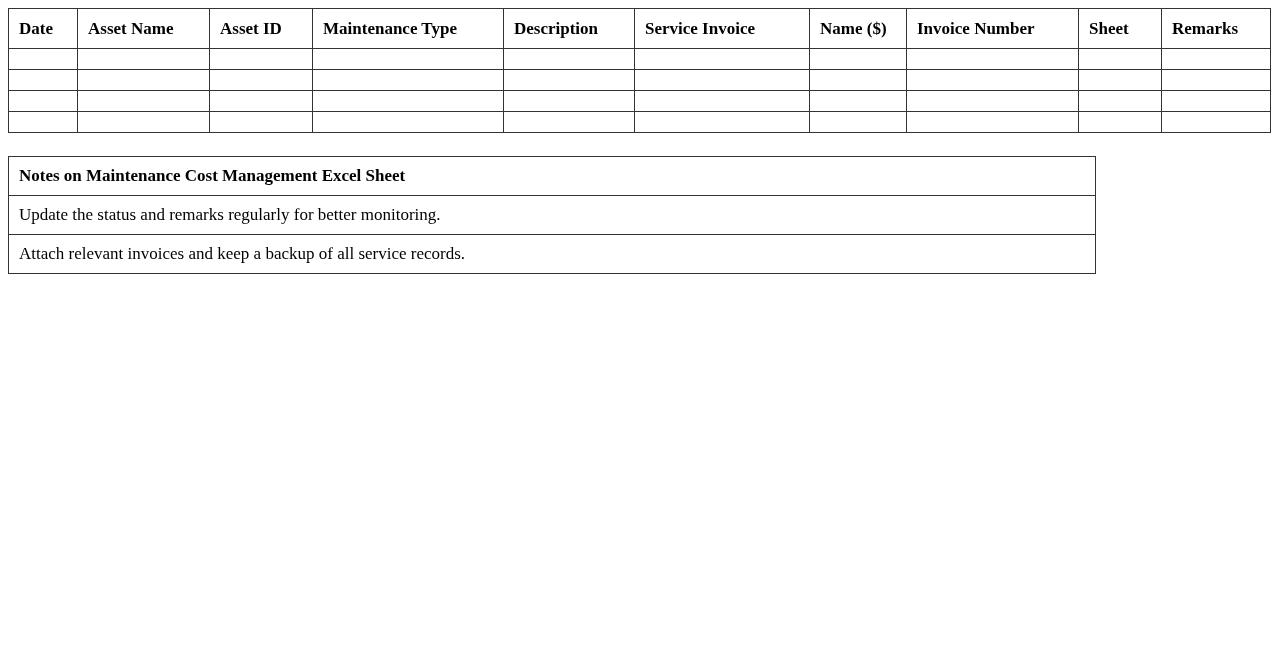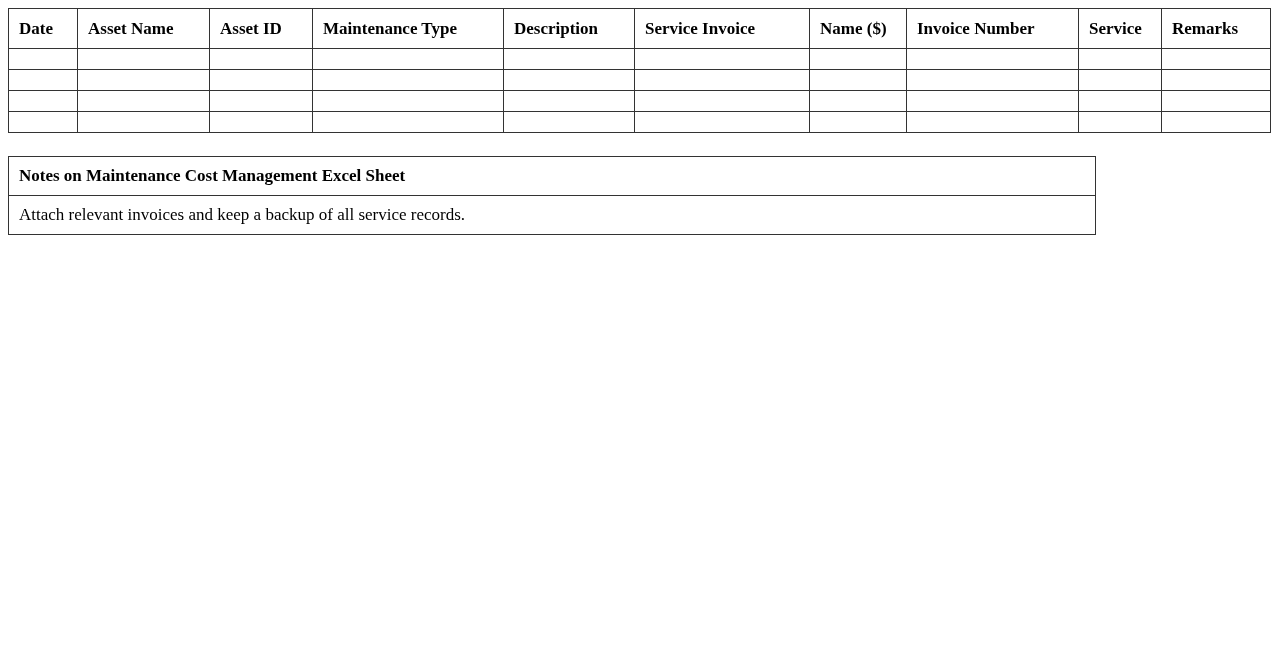--- a/index.html
+++ b/index.html
@@ -69,21 +69,21 @@
   <thead>
     <tr>
       <th>Date</th>
       <th>Asset Name</th>
       <th>Asset ID</th>
       <th>Maintenance Type</th>
       <th>Description</th>
       <th>Service Invoice</th>
       <th>Name ($)</th>
       <th>Invoice Number</th>
-      <th>Service</th>
+      <th>Sheet</th>
       <th>Remarks</th>
     </tr>
   </thead>
   <tbody id="main-tbody">
       <tr>
         <td></td>
         <td></td>
         <td></td>
         <td></td>
         <td></td>
@@ -133,16 +133,19 @@
 </table>
 
 <table id="notes-table">
   <thead>
     <tr>
       <th>Notes on Maintenance Cost Management Excel Sheet</th>
     </tr>
   </thead>
   <tbody>
     <tr>
+      <td>Update the status and remarks regularly for better monitoring.</td>
+    </tr>
+    <tr>
       <td>Attach relevant invoices and keep a backup of all service records.</td>
     </tr>
   </tbody>
 </table>
 
 </body></html>

